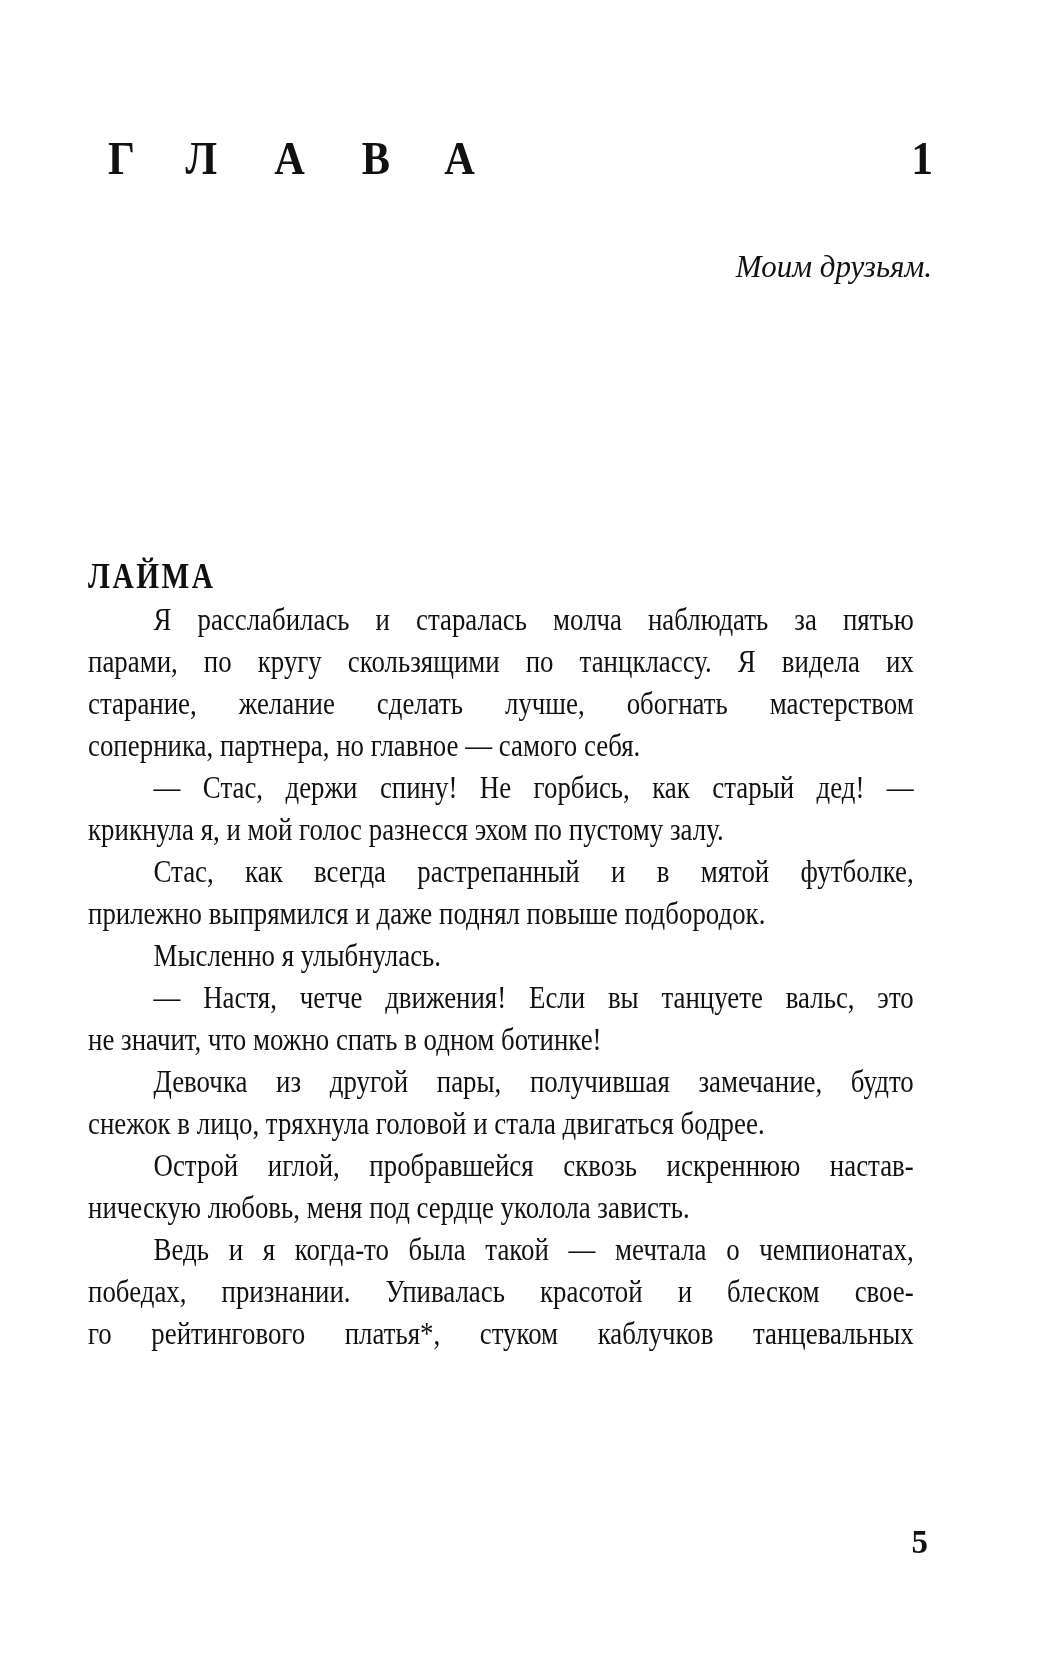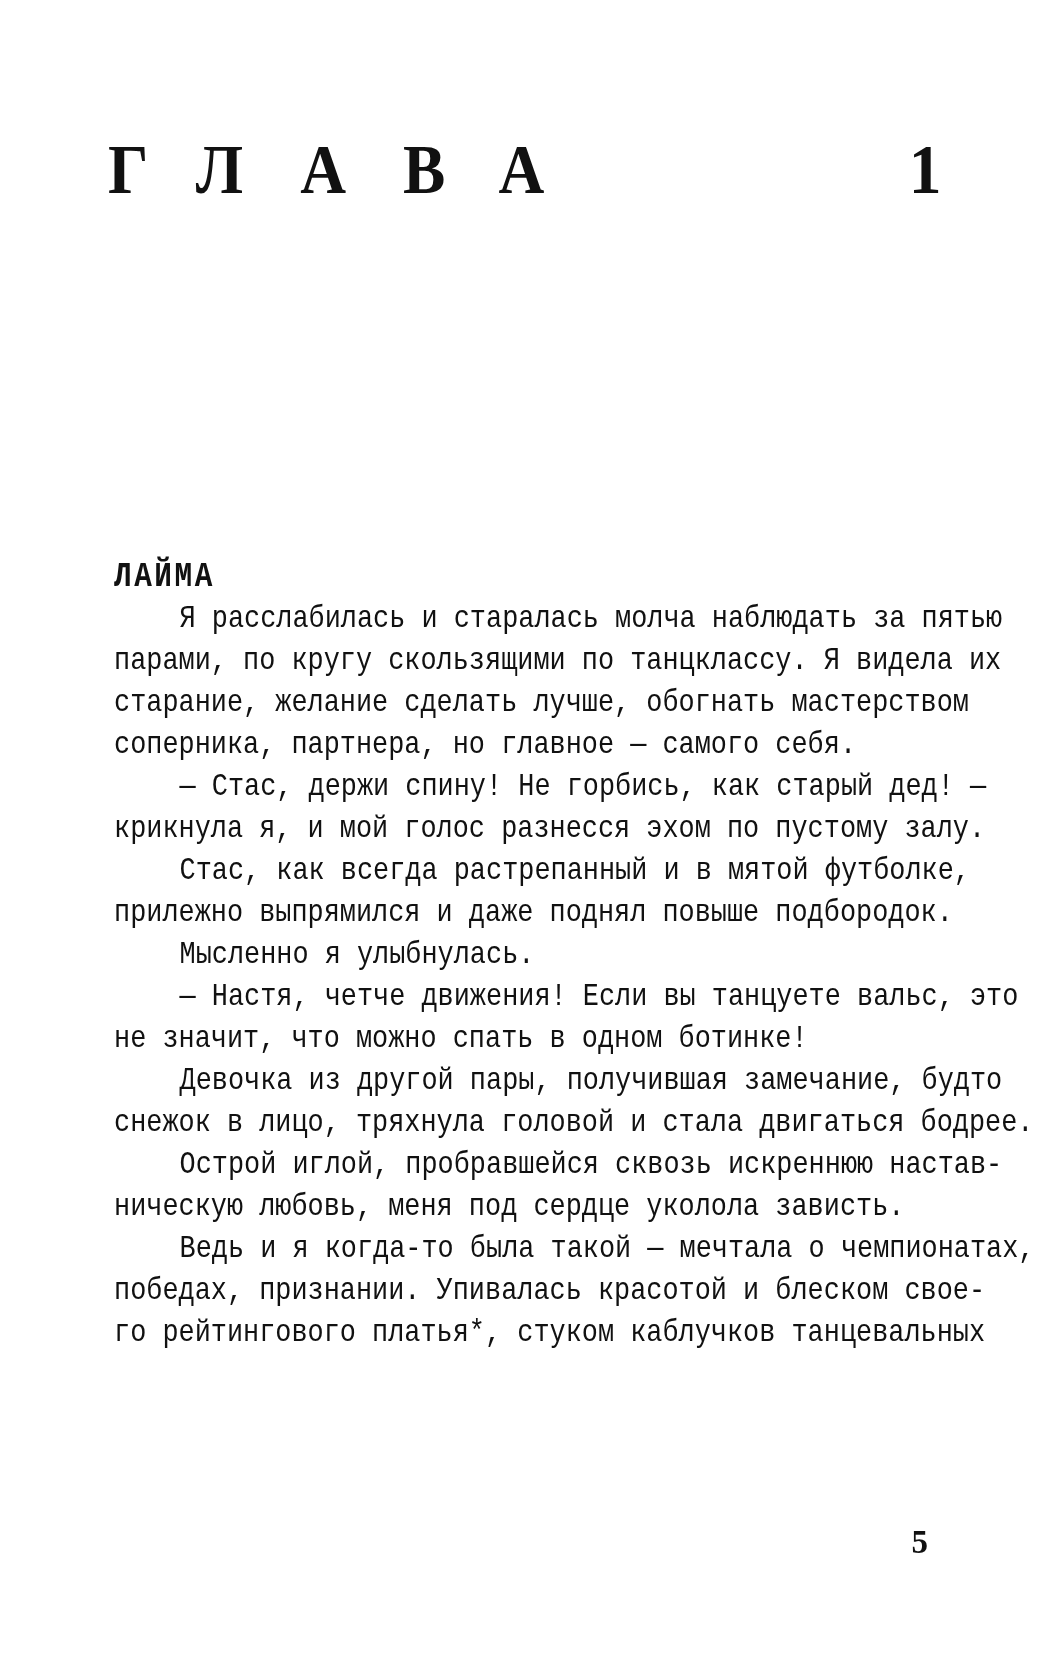--- a/index.html
+++ b/index.html
@@ -8,45 +8,44 @@
     width: 1063px;
     height: 1654px;
     background: #ffffff;
     font-family: "Liberation Serif", "DejaVu Serif", serif;
     color: #111111;
     overflow: hidden;
   }
   .chapter-header {
     position: absolute;
     left: 108px;
-    right: 122px;
+    right: 130px;
     top: 136px;
     display: flex;
     justify-content: space-between;
     align-items: baseline;
     font-weight: bold;
-    font-size: 69px;
+    font-size: 46px;
     line-height: 1;
   }
   .chapter-word { letter-spacing: 62px; transform: scaleX(0.92); transform-origin: left top; white-space: nowrap; }
   .chapter-number { transform: scaleX(0.95); transform-origin: right top; }
   .dedication {
     position: absolute;
     top: 247px;
     right: 131px;
     font-style: italic;
     font-size: 31px;
     line-height: 40px;
   }
   .content {
     position: absolute;
-    left: 114px;
+    left: 88px;
     top: 556px;
     width: 826px;
-    font-family: Liberation Mono, monospace;
   }
   .scale-wrap {
     width: 983px;
     transform: scaleX(0.84);
     transform-origin: left top;
   }
   .section-heading {
     font-size: 35px;
     font-weight: bold;
     letter-spacing: 3px;
@@ -84,20 +83,21 @@
 </head>
 <body>
 
 <div class="book-page">
 
   <div class="chapter-header">
     <span class="chapter-word">ГЛАВА</span>
     <span class="chapter-number">1</span>
   </div>
 
+  <div class="dedication">Моим друзьям.</div>
 
   <div class="content">
     <div class="scale-wrap">
       <div class="section-heading">ЛАЙМА</div>
       <div class="body-text">
           <div class="line indent">Я расслабилась и старалась молча наблюдать за пятью</div>
           <div class="line">парами, по кругу скользящими по танцклассу. Я видела их</div>
           <div class="line">старание, желание сделать лучше, обогнать мастерством</div>
           <div class="line ragged">соперника, партнера, но главное — самого себя.</div>
           <div class="line indent">— Стас, держи спину! Не горбись, как старый дед! —</div>

